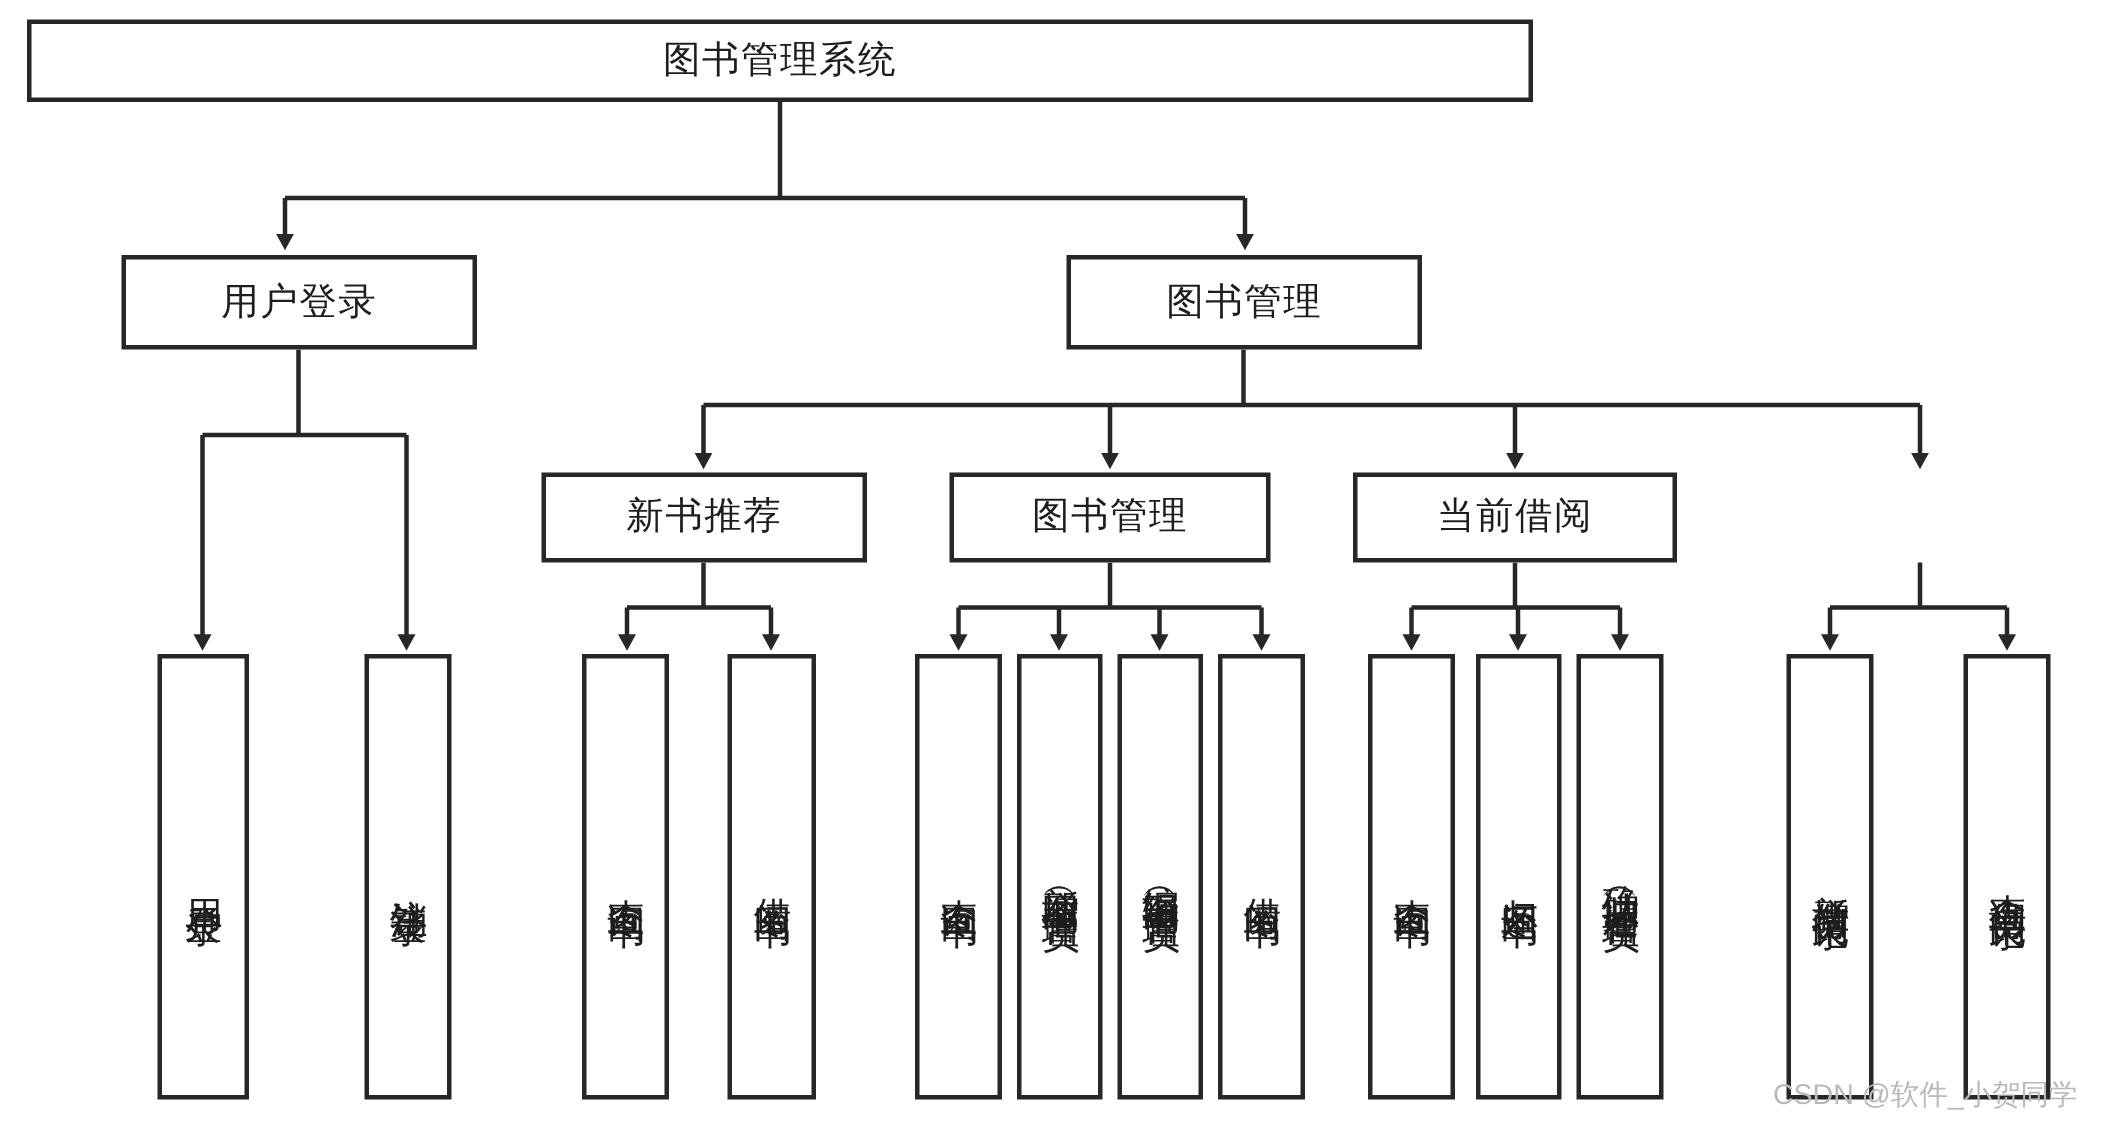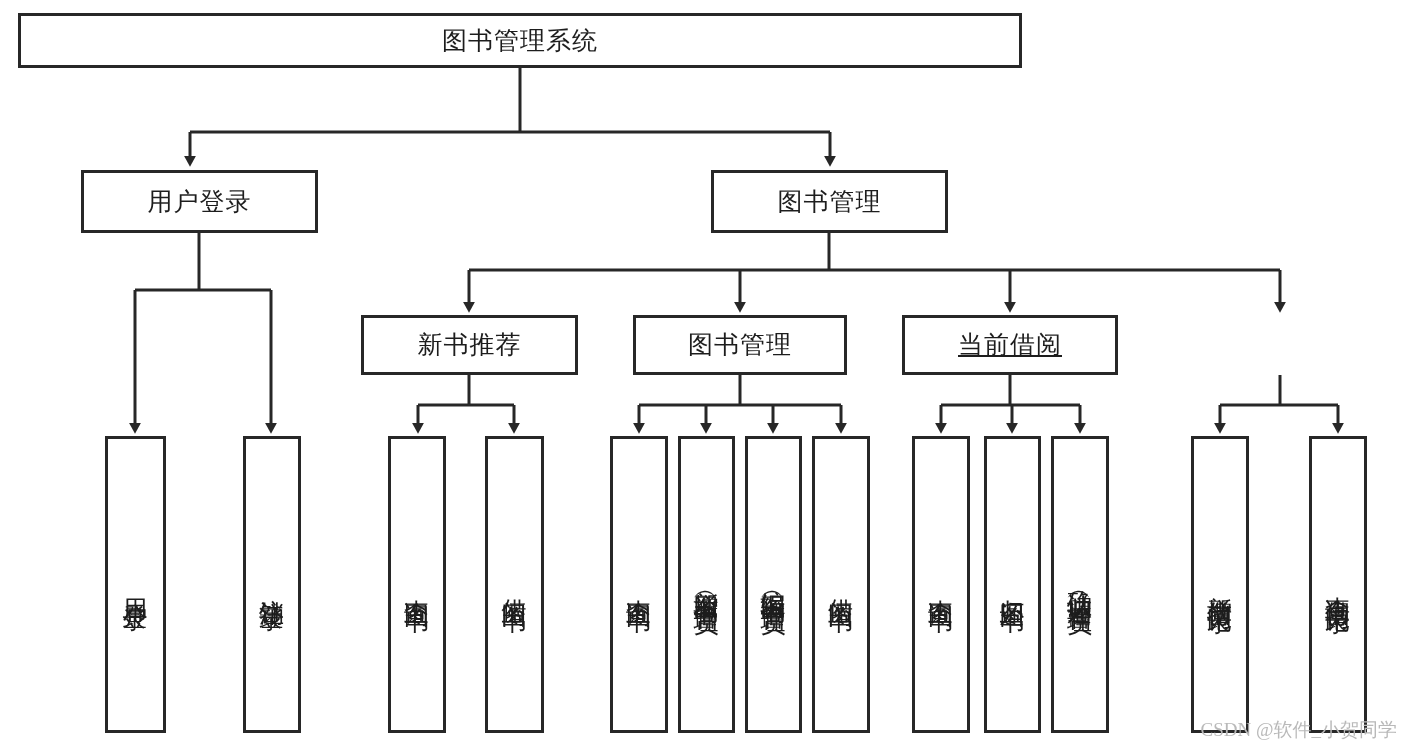--- a/index.html
+++ b/index.html
@@ -43,26 +43,26 @@
     text-orientation:upright;
     font-size:25px;
     line-height:1.12;
     letter-spacing:3px;
     white-space:normal;
     max-height:284px;
   }
 
   #watermark{
     position:absolute;
-    right:8px;bottom:4px;
+    right:20px;bottom:4px;
     font-size:19px;
     color:#b9b9b9;
     z-index:5;
     white-space:nowrap;
-    font-family:Liberation Serif, serif;
+    font-family:Liberation Sans, sans-serif;
   }
 </style>
 </head>
 <body>
 
 <div id="stage">
 
   <svg id="wires" viewBox="0 0 1405 747" xmlns="http://www.w3.org/2000/svg">
     <defs>
       <marker id="ah" markerWidth="12" markerHeight="14" refX="1.2" refY="6" orient="auto" markerUnits="userSpaceOnUse">
@@ -123,21 +123,21 @@
   <div class="node h" style="left:361px;top:315px;width:217px;height:60px;">
     <span class="label">新书推荐</span>
   </div>
 
   <div class="node h" style="left:711px;top:170px;width:237px;height:63px;">
     <span class="label">图书管理</span>
   </div>
   <div class="node h" style="left:633px;top:315px;width:214px;height:60px;">
     <span class="label">图书管理</span>
   </div>
-  <div class="node h" style="left:902px;top:315px;width:216px;height:60px;text-decoration:underline;">
+  <div class="node h" style="left:902px;top:315px;width:216px;height:60px;">
     <span class="label">当前借阅</span>
   </div>
 
   <div class="node v" style="left:105px;top:436px;width:61px;height:297px;">
     <span class="label">用户登录</span>
   </div>
   <div class="node v" style="left:243px;top:436px;width:58px;height:297px;">
     <span class="label">注销登录</span>
   </div>
 

